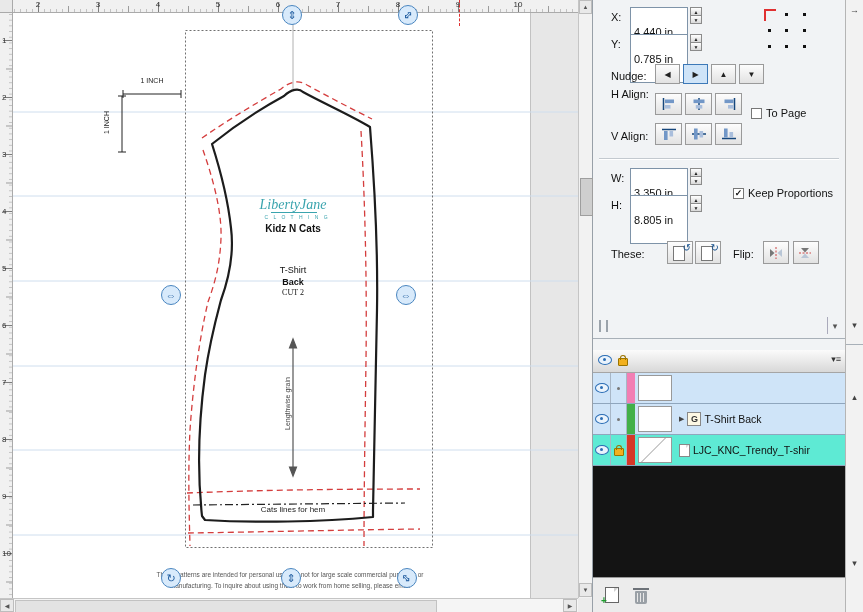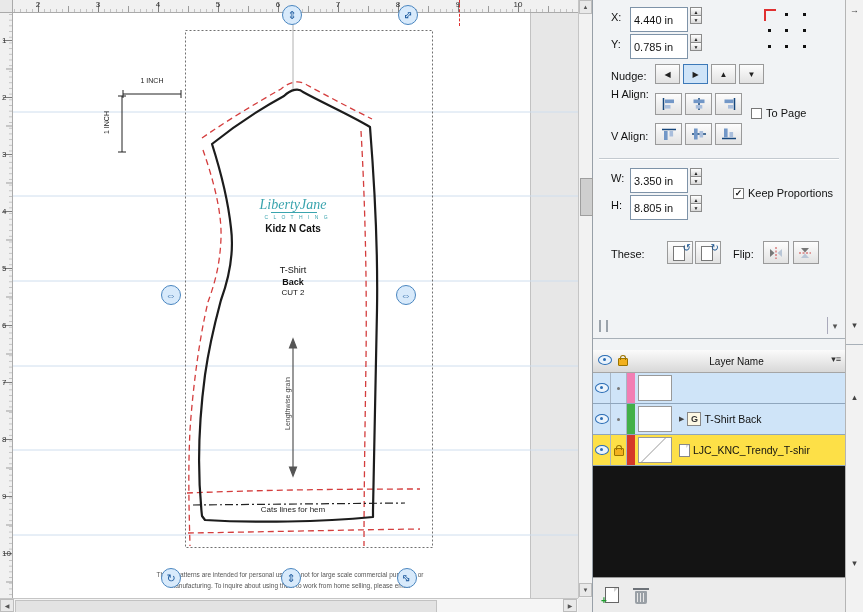--- a/index.html
+++ b/index.html
@@ -30,21 +30,21 @@
   .ruler-marker{position:absolute;left:459px;top:0;height:26px;border-left:1px dashed #e03030;z-index:7;}
 
   .cv-text{position:absolute;z-index:3;white-space:nowrap;}
   .center{transform:translateX(-50%);}
   .logo-name{font-family:"Liberation Serif",serif;font-style:italic;font-size:14px;color:#3aa4ae;}
   .logo-underline{position:absolute;left:271px;top:212px;width:46px;height:1px;background:#3aa4ae;z-index:3;}
   .logo-sub{font-size:5px;letter-spacing:2px;color:#3aa4ae;}
   .brand{font-size:10px;font-weight:bold;color:#111;}
   .piece{font-size:9px;color:#111;}
   .piece-b{font-size:9px;font-weight:bold;color:#111;}
-  .cut{font-size:8px;color:#111;}
+  .cut{font-size:8px;color:#111;font-family:Liberation Serif, serif;}
   .vrot{transform:rotate(-90deg);text-align:center;}
   .grain-label{font-size:7px;color:#444;width:84px;}
   .scale-label{font-size:7px;color:#222;}
   .scale-vlabel{font-size:7px;color:#222;width:40px;}
   .hem-label{font-size:8px;color:#222;background:rgba(255,255,255,.85);padding:0 3px;}
   .disc{font-size:6.5px;color:#555;width:460px;text-align:center;white-space:normal;}
 
   .handle{position:absolute;width:20px;height:20px;border-radius:50%;background:#d8eafb;border:1.5px solid #4a86c0;color:#1d5a9e;display:flex;align-items:center;justify-content:center;font-size:11px;z-index:9;box-sizing:border-box;}
   .r45{display:inline-block;transform:rotate(45deg);}
   .rm45{display:inline-block;transform:rotate(-45deg);}
@@ -56,21 +56,21 @@
   .vthumb{position:absolute;left:1px;top:178px;width:11px;height:36px;background:#cfcfcf;border:1px solid #9e9e9e;}
   .hscroll{position:absolute;left:0;top:598px;width:578px;height:14px;background:#f5f5f5;border-top:1px solid #c5c5c5;box-sizing:border-box;z-index:8;}
   .hscroll .sb-btn{top:0;width:14px;height:13px;}
   .hthumb{position:absolute;left:15px;top:1px;width:420px;height:11px;background:#e3e3e3;border:1px solid #c2c2c2;}
   .sb-corner{position:absolute;left:578px;top:598px;width:14px;height:14px;background:#ececec;z-index:8;}
 
   
   .tp{position:absolute;left:592px;top:0;width:253px;height:350px;background:#f1f3f5;border-left:1px solid #98a0a8;box-sizing:border-box;}
   .tlabel{position:absolute;font-size:11px;color:#111;}
   .tfield{position:absolute;display:flex;align-items:flex-start;}
-  .tinput{width:50px;height:15px;border:1px solid #7e93a8;font-size:11px;padding:4px 3px;font-family:"Liberation Sans",sans-serif;background:#fff;color:#111;}
+  .tinput{width:50px;height:15px;border:1px solid #7e93a8;font-size:11px;padding:16px 3px;font-family:"Liberation Sans",sans-serif;background:#fff;color:#111;}
   .spin{display:flex;flex-direction:column;margin-left:2px;}
   .spin-btn{width:12px;height:9px;display:flex;align-items:center;justify-content:center;font-size:5px;color:#222;background:linear-gradient(#fff,#d9d9d9);border:1px solid #8b8b8b;box-sizing:border-box;}
   .spin-btn + .spin-btn{margin-top:-1px;}
   .anchor{position:absolute;left:168px;top:6px;width:52px;height:48px;display:grid;grid-template-columns:repeat(3,1fr);grid-template-rows:repeat(3,1fr);}
   .anchor i{display:flex;align-items:center;justify-content:center;font-style:normal;}
   .anchor i::after{content:"";width:3px;height:3px;background:#111;}
   .anchor i.sel{position:relative;}
   .anchor i.sel::after{display:none;}
   .anchor i.sel::before{content:"";position:absolute;left:3px;top:3px;width:10px;height:10px;border-top:2px dashed #e03030;border-left:2px dashed #e03030;}
   .tbtn{position:absolute;width:25px;height:20px;background:linear-gradient(#fdfdfd,#e2e2e2);border:1px solid #9a9a9a;display:flex;align-items:center;justify-content:center;font-size:8px;color:#222;box-sizing:border-box;padding:0;}
@@ -89,21 +89,21 @@
 
   
   .lp{position:absolute;left:592px;top:350px;width:253px;height:262px;background:#141414;border-left:1px solid #98a0a8;box-sizing:border-box;display:flex;flex-direction:column;}
   .lp-title{height:16px;background:linear-gradient(#c4d6ea,#9db9d6);color:#182f52;font-weight:bold;font-size:10px;line-height:16px;padding-left:10px;border-bottom:1px solid #87a3c0;}
   .lp-header{height:22px;background:linear-gradient(#fbfbfb,#d8d8d8);display:flex;align-items:center;border-bottom:1px solid #a5a5a5;position:relative;flex:0 0 auto;}
   .hdr-eye{margin-left:5px;}
   .hdr-lock{margin-left:6px;}
   .hdr-name{flex:1;text-align:center;font-size:10px;color:#111;}
   .lp-menu{position:absolute;right:4px;top:4px;font-size:9px;color:#333;}
   .lp-menu i{font-style:normal;}
-  .lp-row{height:30px;display:flex;align-items:stretch;background:#fde047;border-bottom:1px solid #8fa6bd;flex:0 0 auto;}
+  .lp-row{height:30px;display:flex;align-items:stretch;background:#5eead4;border-bottom:1px solid #8fa6bd;flex:0 0 auto;}
   .lp-row.selected{background:#cfe4f8;}
   .cell-eye{width:17px;display:flex;align-items:center;justify-content:center;border-right:1px solid #a7b6c6;}
   .cell-lock{width:15px;display:flex;align-items:center;justify-content:center;border-right:1px solid #a7b6c6;}
   .colorbar{width:8px;}
   .thumb{width:40px;display:flex;align-items:center;justify-content:center;}
   .thumb-inner{width:32px;height:24px;background:#fff;border:1px solid #999;}
   .thumb-inner.sketch{background:linear-gradient(135deg,#fff 46%,#ccc 46%,#ccc 50%,#fff 50%);}
   .namearea{flex:1;display:flex;align-items:center;padding-left:4px;overflow:hidden;}
   .lp-name{font-size:10.5px;color:#111;white-space:nowrap;overflow:hidden;text-overflow:clip;}
   .expander{font-size:7px;color:#444;margin-right:3px;}
@@ -397,21 +397,20 @@
     <div class="tp-chevron">
         <span>▾</span>
       </div>
     <div class="tdivider2"></div>
   </div>
 
   <div class="lp">
     <div class="lp-header">
       <span class="hdr-eye"><span class="eye-icon"></span></span>
       <span class="hdr-lock"><span class="lock-icon"></span></span>
-      <span class="hdr-name">Layer Name</span>
       <span class="lp-menu"><i>▾</i><i>≡</i></span>
     </div>
 
     <div class="lp-row selected">
       <span class="cell-eye">
           <span class="eye-icon"></span>
         </span>
       <span class="cell-lock">
           <span class="dot"></span>
         </span>

